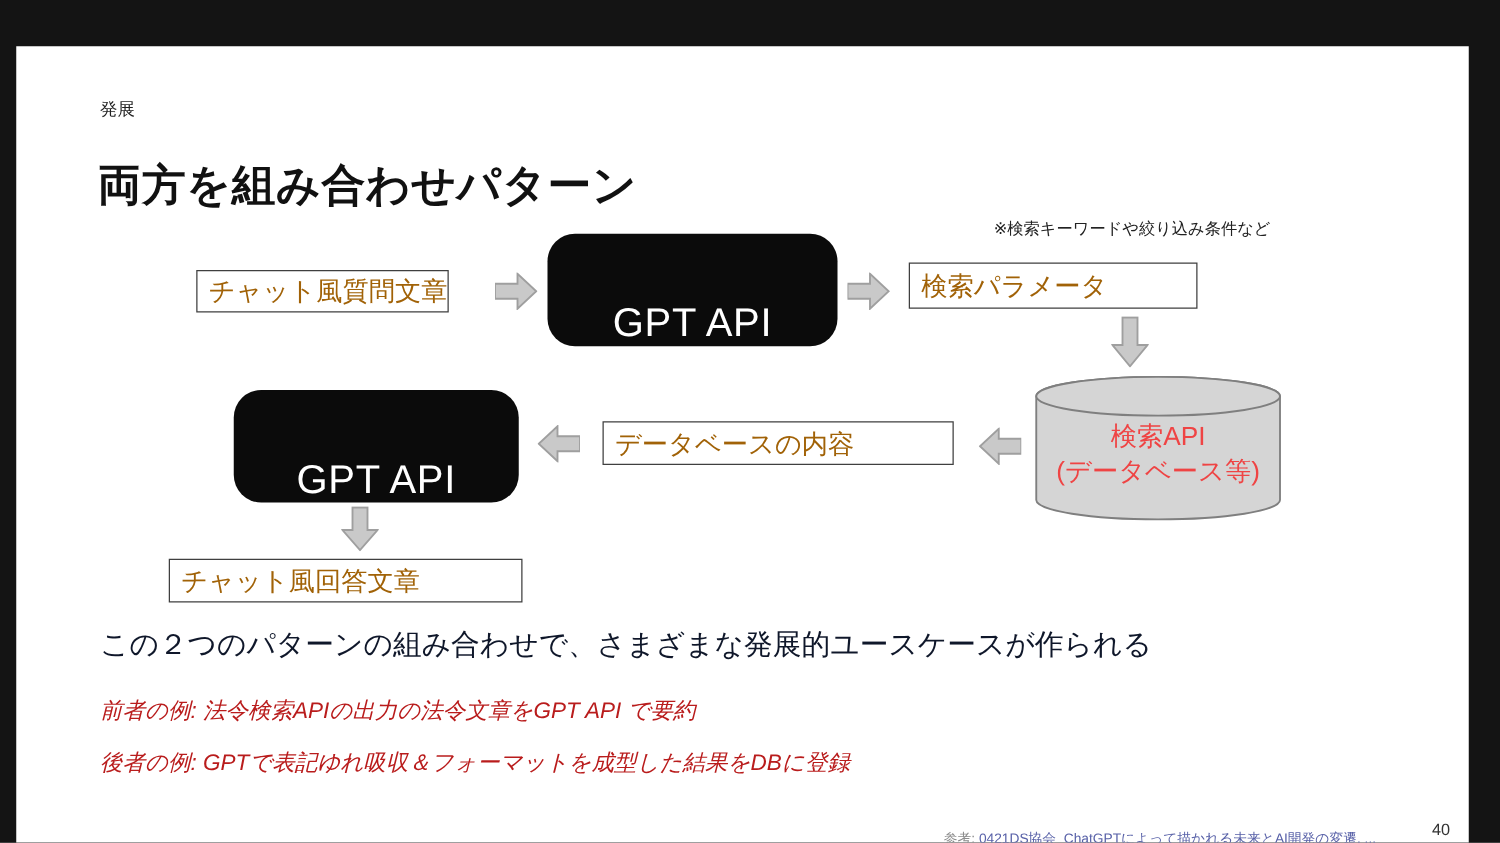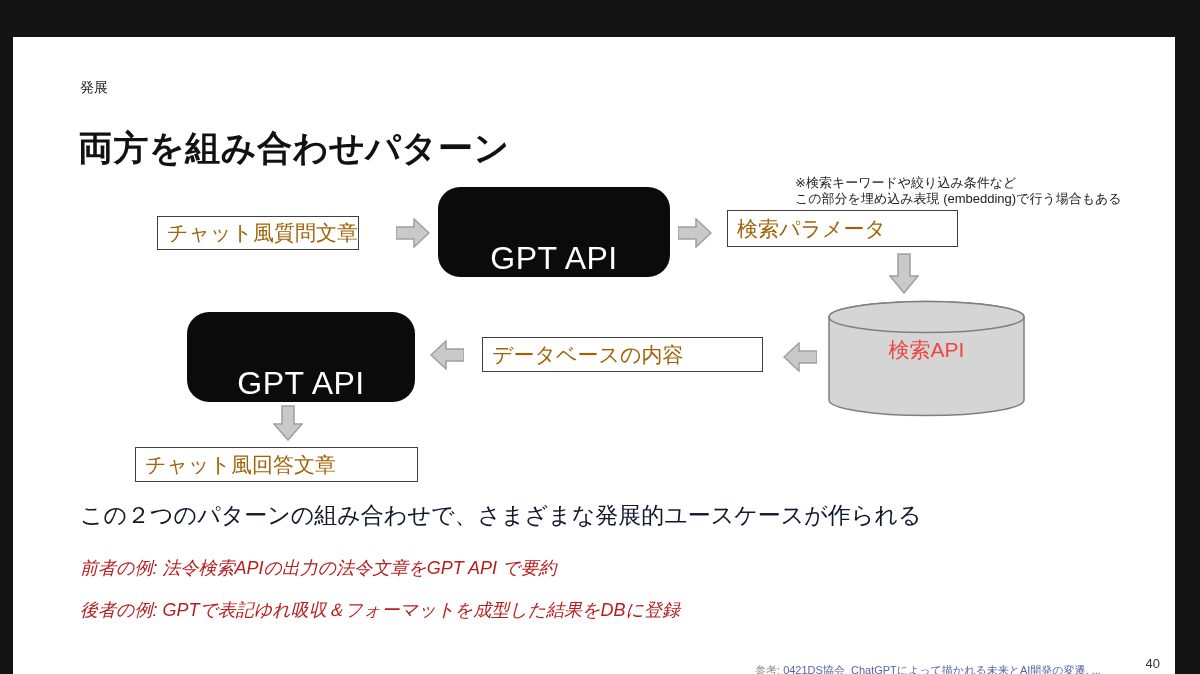--- a/index.html
+++ b/index.html
@@ -114,21 +114,20 @@
 <body>
 
 <div class="viewer-frame">
   <div class="slide">
 
     <div class="abs eyebrow">発展</div>
     <div class="abs slide-title">両方を組み合わせパターン</div>
 
     <div class="abs note">
       <div>※検索キーワードや絞り込み条件など</div>
-      <div>この部分を埋め込み表現 (embedding)で行う場合もある</div>
     </div>
 
     <div class="abs flow-box box-chat-question">
       <span>チャット風質問文章</span>
     </div>
 
     <svg class="abs arrow arrow-r1" width="34" height="30" viewBox="0 0 34 30">
       <polygon points="0,9 18,9 18,1 33,15 18,29 18,21 0,21" style="fill:var(--arrow-fill,#c9c9c9);stroke:var(--arrow-stroke,#9f9f9f);stroke-width:1.5"></polygon>
     </svg>
 
@@ -148,20 +147,21 @@
       <polygon points="9,1 21,1 21,23 29,23 15,40 1,23 9,23" style="fill:var(--arrow-fill,#c9c9c9);stroke:var(--arrow-stroke,#9f9f9f);stroke-width:1.5"></polygon>
     </svg>
 
     <div class="abs cylinder-wrap">
       <svg width="197" height="117" viewBox="0 0 197 117">
         <path d="M1,17 A97.5,15.5 0 0 1 196,17 L196,100 A97.5,15.5 0 0 1 1,100 Z" style="fill:var(--cylinder-fill,#d5d5d5);stroke:var(--cylinder-stroke,#7f7f7f);stroke-width:1.5"></path>
         <ellipse cx="98.5" cy="17" rx="97.5" ry="15.5" style="fill:var(--cylinder-fill,#d5d5d5);stroke:var(--cylinder-stroke,#7f7f7f);stroke-width:1.5"></ellipse>
       </svg>
       <div class="cylinder-label">
         <div>検索API</div>
+        <div>(データベース等)</div>
       </div>
     </div>
 
     <svg class="abs arrow arrow-l2" width="34" height="30" viewBox="0 0 34 30">
       <polygon points="34,9 16,9 16,1 1,15 16,29 16,21 34,21" style="fill:var(--arrow-fill,#c9c9c9);stroke:var(--arrow-stroke,#9f9f9f);stroke-width:1.5"></polygon>
     </svg>
 
     <div class="abs flow-box box-db-content">
       <span>データベースの内容</span>
     </div>

